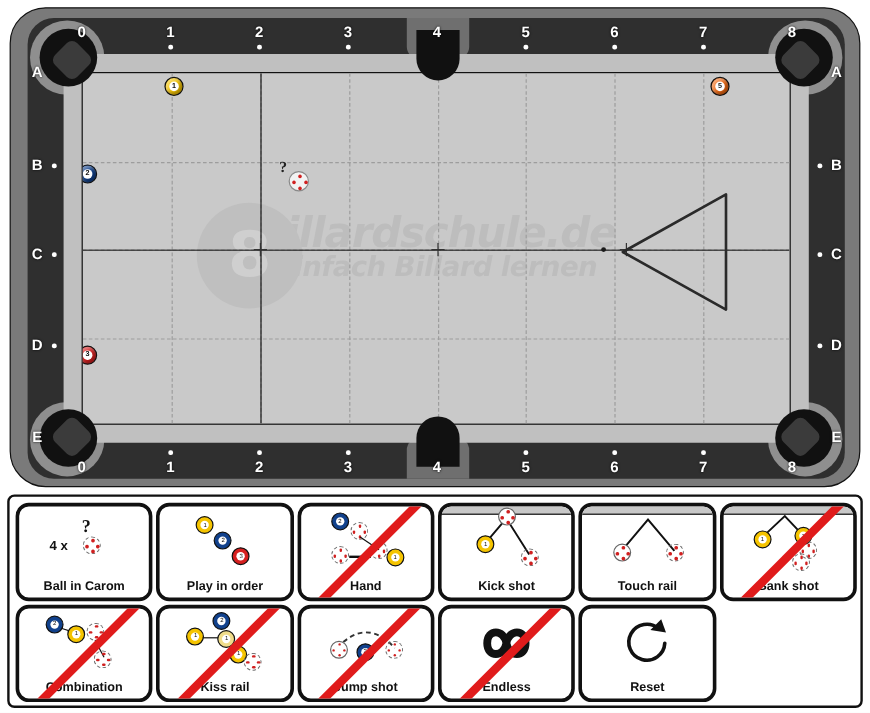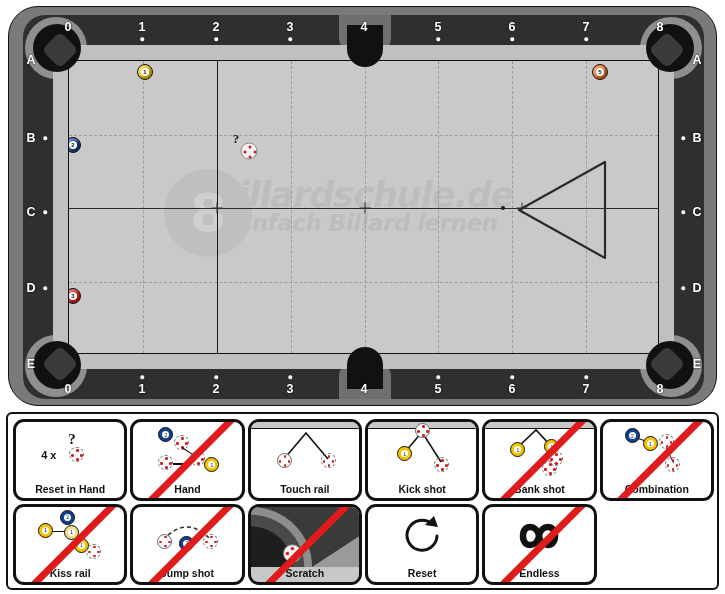--- a/index.html
+++ b/index.html
@@ -403,23 +403,39 @@
             <span style="position:absolute;left:6px;top:18px;font-size:11px;font-weight:bold;color:#111;">4 x</span>
             <span style="position:absolute;left:33px;top:0px;font-size:15px;font-weight:bold;color:#111;font-family:'Liberation Serif',serif;">?</span>
             <span class="mini-cue dashed" style="left:34px;top:16px;">
               <span class="d" style="left:6px;top:1px;"></span>
                 <span class="d" style="left:1px;top:6px;"></span>
               <span class="d" style="left:10px;top:6px;"></span>
                 <span class="d" style="left:6px;top:10px;"></span>
             </span>
           </div>
         </div>
-        <div class="btn-label">Reset in Hand</div>
-      </div>
-
+        <div class="btn-label">Ball in Carom</div>
+      </div>
+
+      <div class="tool-btn">
+        <div class="icon-area">
+          <div style="position:relative;width:64px;height:46px;">
+            <span class="mini" style="left:8px;top:2px;background:#f5c400;">
+                <span class="mpip">1</span>
+              </span>
+            <span class="mini" style="left:23px;top:15px;background:#11418c;">
+                <span class="mpip">2</span>
+              </span>
+            <span class="mini" style="left:38px;top:28px;background:#d61f1f;">
+                <span class="mpip">3</span>
+              </span>
+          </div>
+        </div>
+        <div class="btn-label">Play in order</div>
+      </div>
 
       <div class="tool-btn">
         <div class="icon-area">
           <div style="position:relative;width:70px;height:48px;">
             <span class="mini" style="left:6px;top:0px;background:#11418c;">
                 <span class="mpip">2</span>
               </span>
             <span class="mini-cue dashed" style="left:22px;top:8px;">
               <span class="d" style="left:6px;top:1px;"></span>
                 <span class="d" style="left:1px;top:6px;"></span>
@@ -440,20 +456,47 @@
                 <span class="d" style="left:6px;top:10px;"></span>
             </span>
             <span class="conn" style="left:21px;top:36px;width:18px;"></span>
             <span class="mini" style="left:52px;top:30px;background:#f5c400;">
                 <span class="mpip">1</span>
               </span>
           </div>
         </div>
         <div class="slash"></div>
         <div class="btn-label">Hand</div>
+      </div>
+
+      <div class="tool-btn">
+        <div class="top-strip"></div>
+        <div class="icon-area">
+          <div style="position:relative;width:70px;height:50px;">
+            <svg width="70" height="50">
+              <polyline points="18,26 35,6 54,36" fill="none" stroke="#111" stroke-width="1.6"></polyline>
+            </svg>
+            <span class="mini-cue" style="left:28px;top:-3px;">
+              <span class="d" style="left:6px;top:1px;"></span>
+                <span class="d" style="left:1px;top:6px;"></span>
+              <span class="d" style="left:10px;top:6px;"></span>
+                <span class="d" style="left:6px;top:10px;"></span>
+            </span>
+            <span class="mini" style="left:10px;top:20px;background:#f5c400;">
+                <span class="mpip">1</span>
+              </span>
+            <span class="mini-cue dashed" style="left:47px;top:31px;">
+              <span class="d" style="left:6px;top:1px;"></span>
+                <span class="d" style="left:1px;top:6px;"></span>
+              <span class="d" style="left:10px;top:6px;"></span>
+                <span class="d" style="left:6px;top:10px;"></span>
+            </span>
+          </div>
+        </div>
+        <div class="btn-label">Kick shot</div>
       </div>
 
       <div class="tool-btn">
         <div class="top-strip"></div>
         <div class="icon-area">
           <div style="position:relative;width:70px;height:48px;">
             <svg width="70" height="48">
               <polyline points="14,32 36,6 58,32" fill="none" stroke="#111" stroke-width="1.6"></polyline>
             </svg>
             <span class="mini-cue" style="left:7px;top:26px;">
@@ -469,47 +512,20 @@
                 <span class="d" style="left:6px;top:10px;"></span>
             </span>
           </div>
         </div>
         <div class="btn-label">Touch rail</div>
       </div>
 
       <div class="tool-btn">
         <div class="top-strip"></div>
         <div class="icon-area">
-          <div style="position:relative;width:70px;height:50px;">
-            <svg width="70" height="50">
-              <polyline points="18,26 35,6 54,36" fill="none" stroke="#111" stroke-width="1.6"></polyline>
-            </svg>
-            <span class="mini-cue" style="left:28px;top:-3px;">
-              <span class="d" style="left:6px;top:1px;"></span>
-                <span class="d" style="left:1px;top:6px;"></span>
-              <span class="d" style="left:10px;top:6px;"></span>
-                <span class="d" style="left:6px;top:10px;"></span>
-            </span>
-            <span class="mini" style="left:10px;top:20px;background:#f5c400;">
-                <span class="mpip">1</span>
-              </span>
-            <span class="mini-cue dashed" style="left:47px;top:31px;">
-              <span class="d" style="left:6px;top:1px;"></span>
-                <span class="d" style="left:1px;top:6px;"></span>
-              <span class="d" style="left:10px;top:6px;"></span>
-                <span class="d" style="left:6px;top:10px;"></span>
-            </span>
-          </div>
-        </div>
-        <div class="btn-label">Kick shot</div>
-      </div>
-
-      <div class="tool-btn">
-        <div class="top-strip"></div>
-        <div class="icon-area">
           <div style="position:relative;width:70px;height:52px;">
             <svg width="70" height="52">
               <polyline points="14,22 32,5 48,22" fill="none" stroke="#111" stroke-width="1.6"></polyline>
             </svg>
             <span class="mini" style="left:6px;top:17px;background:#f5c400;">
                 <span class="mpip">1</span>
               </span>
             <span class="mini" style="left:40px;top:14px;background:#f5c400;">
                 <span class="mpip">1</span>
               </span>
@@ -608,55 +624,36 @@
                 <span class="d" style="left:1px;top:6px;"></span>
               <span class="d" style="left:10px;top:6px;"></span>
                 <span class="d" style="left:6px;top:10px;"></span>
             </span>
           </div>
         </div>
         <div class="slash"></div>
         <div class="btn-label">Jump shot</div>
       </div>
 
-      <div class="tool-btn">
-        <div class="icon-area" style="bottom:0;">
-          <svg width="100%" height="100%" viewBox="0 0 110 78" preserveAspectRatio="none">
-            <rect x="0" y="0" width="110" height="78" fill="#3a3a3a"></rect>
-            <path d="M 0 0 A 62 62 0 0 1 62 62 L 0 62 Z" fill="#8d8d8d"></path>
-            <path d="M 0 8 A 54 54 0 0 1 54 62 L 0 62 Z" fill="#4a4a4a"></path>
-            <path d="M 0 20 A 42 42 0 0 1 42 62 L 0 62 Z" fill="#1e1e1e"></path>
-            <rect x="0" y="62" width="110" height="16" fill="#c8c8c8"></rect>
-            <polygon points="62,62 110,30 110,62" fill="#9a9a9a"></polygon>
-            <circle cx="42" cy="48" r="9" fill="#f2f2f2" stroke="#888" stroke-width="1"></circle>
-            <circle cx="42" cy="43" r="1.8" fill="#d02020"></circle>
-            <circle cx="37" cy="48" r="1.8" fill="#d02020"></circle>
-            <circle cx="47" cy="48" r="1.8" fill="#d02020"></circle>
-            <circle cx="42" cy="53" r="1.8" fill="#d02020"></circle>
+
+      <div class="tool-btn">
+        <div class="icon-area">
+          <svg width="72" height="40" viewBox="0 0 72 40">
+            <path d="M 20 20 C 20 8, 34 8, 36 20 C 38 32, 52 32, 52 20 C 52 8, 38 8, 36 20 C 34 32, 20 32, 20 20 Z" fill="none" stroke="#111" stroke-width="6.5" stroke-linecap="round"></path>
           </svg>
         </div>
         <div class="slash"></div>
-        <div class="btn-label">Scratch</div>
+        <div class="btn-label">Endless</div>
       </div>
 
       <div class="tool-btn">
         <div class="icon-area">
           <svg width="48" height="48" viewBox="0 0 48 48">
             <path d="M 34 12 A 15 15 0 1 0 39 24" fill="none" stroke="#111" stroke-width="3" stroke-linecap="round"></path>
             <polygon points="36,4 40,15 27,13" fill="#111"></polygon>
           </svg>
         </div>
         <div class="btn-label">Reset</div>
       </div>
 
-      <div class="tool-btn">
-        <div class="icon-area">
-          <svg width="72" height="40" viewBox="0 0 72 40">
-            <path d="M 20 20 C 20 8, 34 8, 36 20 C 38 32, 52 32, 52 20 C 52 8, 38 8, 36 20 C 34 32, 20 32, 20 20 Z" fill="none" stroke="#111" stroke-width="6.5" stroke-linecap="round"></path>
-          </svg>
-        </div>
-        <div class="slash"></div>
-        <div class="btn-label">Endless</div>
-      </div>
-
     </div>
   </div>
 </div>
 
 </body></html>

